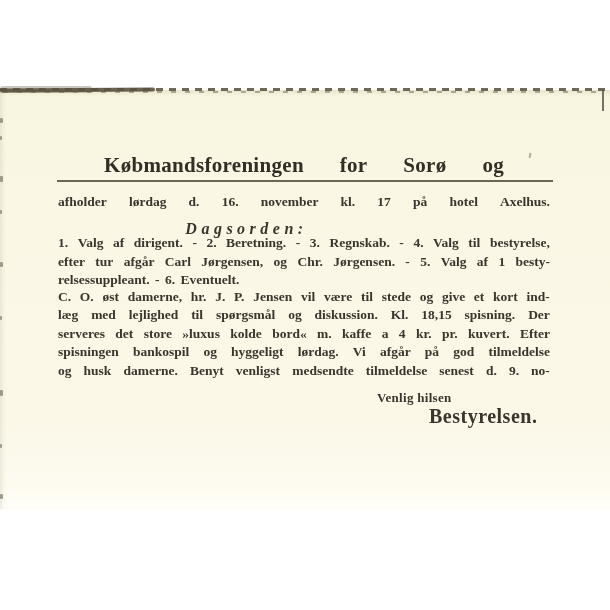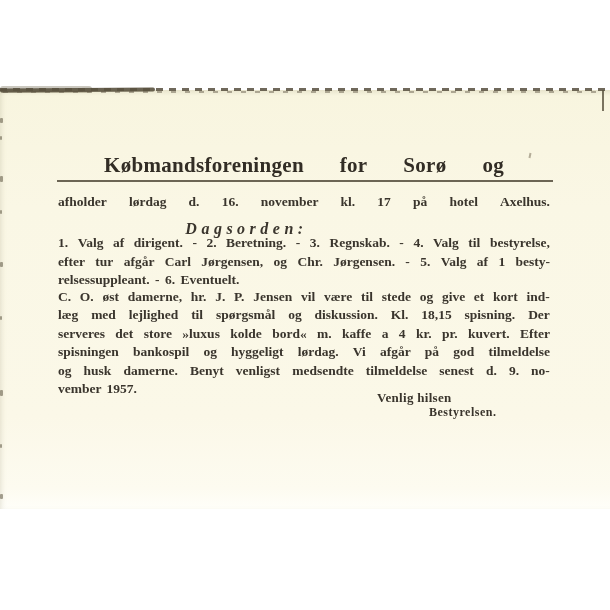--- a/index.html
+++ b/index.html
@@ -140,21 +140,21 @@
     letter-spacing: 4.5px;
     font-style: italic;
   }
   .salutation {
     left: 377px; top: 390px;
     font-size: 13px;
     letter-spacing: 0.3px;
   }
   .signature {
     left: 429px; top: 405px;
-    font-size: 12px;
+    font-size: 20px;
     letter-spacing: 0.5px;
   }
 </style>
 </head>
 <body>
 
 <div class="page">
 
   <div class="card"></div>
 
@@ -299,18 +299,17 @@
       <span>damerne.</span>
       <span>Benyt</span>
       <span>venligst</span>
       <span>medsendte</span>
       <span>tilmeldelse</span>
       <span>senest</span>
       <span>d.</span>
       <span>9.</span>
       <span>no-</span>
     </div>
-  <div class="txt plainline" style="top:381px">vember 1957.</div>
 
   <div class="txt salutation">Venlig hilsen</div>
   <div class="txt signature">Bestyrelsen.</div>
 
 </div>
 
 </body></html>

